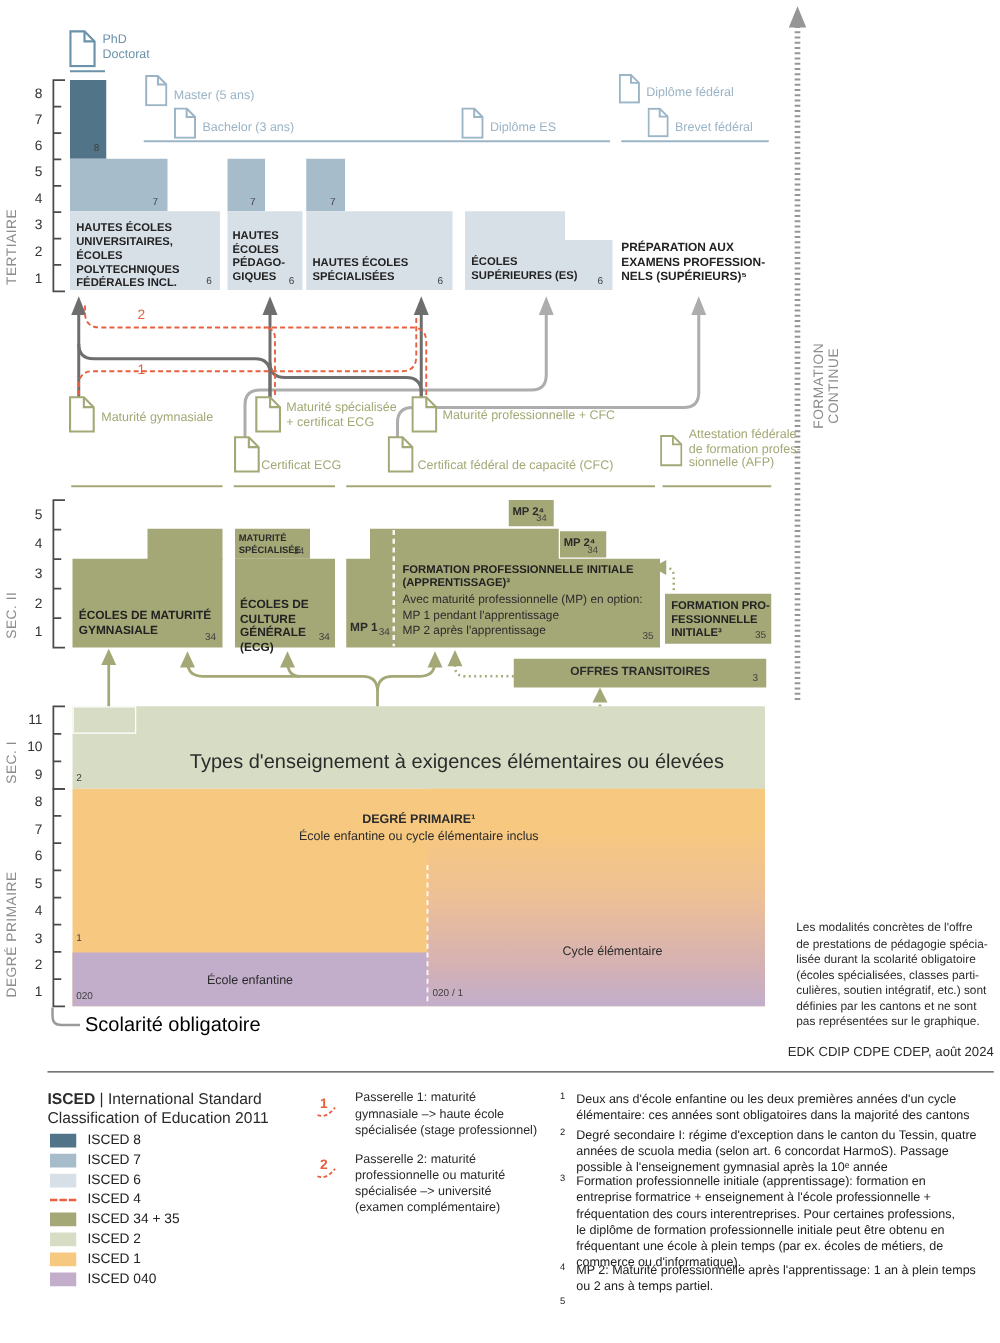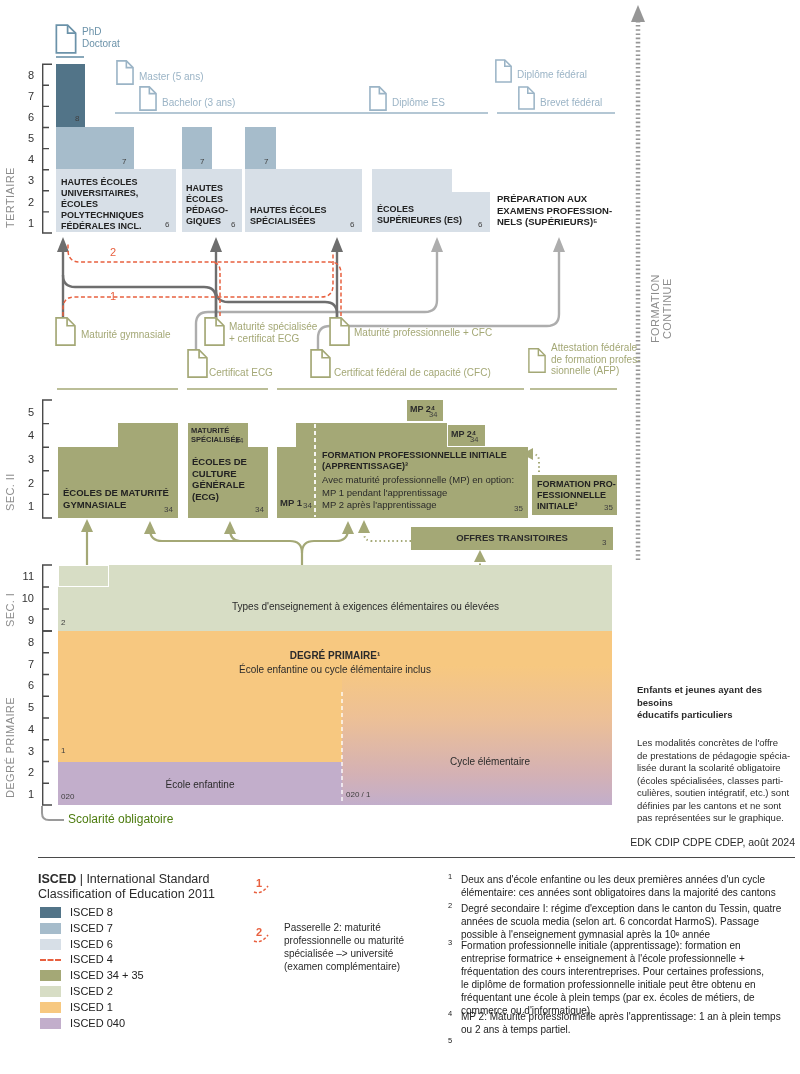--- a/index.html
+++ b/index.html
@@ -285,21 +285,21 @@
   <div class="olivetxt pre" style="left:551px;top:342px;">Attestation fédérale
 de formation profes-
 sionnelle (AFP)</div>
 
   <div class="abs boxtitle2 pre" style="left:63px;top:487px;">ÉCOLES DE MATURITÉ
 GYMNASIALE</div>
   <div class="code" style="left:164px;top:505px;">34</div>
   <div class="abs pre" style="left:191px;top:426px;font-size:7.5px;font-weight:bold;line-height:9px;">MATURITÉ
 SPÉCIALISÉE</div>
   <div class="code" style="left:235px;top:436px;font-size:7.5px;">34</div>
-  <div class="abs boxtitle2 pre" style="left:192px;top:456px;">ÉCOLES DE
+  <div class="abs boxtitle2 pre" style="left:192px;top:478px;">ÉCOLES DE
 CULTURE
 GÉNÉRALE
 (ECG)</div>
   <div class="code" style="left:255px;top:505px;">34</div>
   <div class="abs boxtitle pre" style="left:322px;top:450px;">FORMATION PROFESSIONNELLE INITIALE
 (APPRENTISSAGE)³</div>
   <div class="abs pre note" style="left:322px;top:474px;">Avec maturité professionnelle (MP) en option:
 MP 1 pendant l'apprentissage
 MP 2 après l'apprentissage</div>
   <div class="abs" style="left:280px;top:497px;font-size:9.5px;font-weight:bold;">MP 1</div>
@@ -309,33 +309,31 @@
   <div class="code" style="left:429px;top:410px;font-size:7.5px;">34</div>
   <div class="abs" style="left:451px;top:429px;font-size:9px;font-weight:bold;">MP 2⁴</div>
   <div class="code" style="left:470px;top:435px;font-size:7.5px;">34</div>
   <div class="abs boxtitle pre" style="left:537px;top:479px;">FORMATION PRO-
 FESSIONNELLE
 INITIALE³</div>
   <div class="code" style="left:604px;top:503px;">35</div>
   <div class="abs cent" style="left:411px;top:532px;width:202px;font-size:9.5px;font-weight:bold;">OFFRES TRANSITOIRES</div>
   <div class="code" style="left:602px;top:538px;">3</div>
 
-  <div class="abs cent" style="left:58px;top:601px;width:615px;font-size:10px;">Types d'enseignement à exigences élémentaires ou élevées</div>
+  <div class="abs cent" style="left:58px;top:601px;width:615px;font-size:16px;">Types d'enseignement à exigences élémentaires ou élevées</div>
   <div class="code" style="left:61px;top:618px;">2</div>
   <div class="abs cent" style="left:58px;top:664px;width:554px;font-size:10px;">École enfantine ou cycle élémentaire inclus</div>
   <div class="abs cent" style="left:58px;top:650px;width:554px;font-size:10px;font-weight:bold;">DEGRÉ PRIMAIRE¹</div>
   <div class="code" style="left:61px;top:746px;">1</div>
   <div class="abs cent" style="left:58px;top:779px;width:284px;font-size:10px;">École enfantine</div>
   <div class="code" style="left:61px;top:792px;">020</div>
   <div class="code" style="left:346px;top:790px;">020 / 1</div>
   <div class="abs cent" style="left:410px;top:756px;width:160px;font-size:10px;">Cycle élémentaire</div>
-  <div class="abs" style="left:68px;top:812px;font-size:12px;color:#4d7c0f;">Scolarité obligatoire</div>
-
-  <div class="abs pre" style="left:637px;top:684px;font-size:9.5px;font-weight:bold;line-height:12.5px;">Enfants et jeunes ayant des besoins
-éducatifs particuliers</div>
+  <div class="abs" style="left:68px;top:812px;font-size:16px;color:#000000;">Scolarité obligatoire</div>
+
   <div class="abs pre" style="left:637px;top:737px;font-size:9.5px;line-height:12.5px;">Les modalités concrètes de l'offre
 de prestations de pédagogie spécia-
 lisée durant la scolarité obligatoire
 (écoles spécialisées, classes parti-
 culières, soutien intégratif, etc.) sont
 définies par les cantons et ne sont
 pas représentées sur le graphique.</div>
   <div class="abs" style="left:560px;top:836px;width:235px;text-align:right;font-size:10.5px;">EDK CDIP CDPE CDEP, août 2024</div>
 
   <div class="abs" style="left:38px;top:857px;width:757px;border-top:1.5px solid #4a4a4a;"></div>
@@ -360,20 +358,23 @@
   <div class="abs legendlabel" style="left:70px;top:1001px;">ISCED 1</div>
   <div class="abs" style="left: 40px; top: 1018px; width: 21px; height: 11px; background-color: rgb(194, 174, 203);"></div>
   <div class="abs legendlabel" style="left:70px;top:1017px;">ISCED 040</div>
 
   <div class="abs" style="left:256px;top:873px;color:#e8603f;">
     <span style="font-size:11px;font-weight:bold;">1</span>
     <svg width="22" height="14" viewBox="0 0 22 14" style="position:absolute;left:-4px;top:9px;">
         <path d="M2,10 Q9,13 16,4" stroke="#e8603f" stroke-width="1.5" fill="none" stroke-dasharray="3 2"></path>
       </svg>
   </div>
+  <div class="abs pre" style="left:284px;top:872px;font-size:10px;line-height:13px;">Passerelle 1: maturité
+gymnasiale –&gt; haute école
+spécialisée (stage professionnel)</div>
   <div class="abs" style="left:256px;top:922px;color:#e8603f;">
     <span style="font-size:11px;font-weight:bold;">2</span>
     <svg width="22" height="14" viewBox="0 0 22 14" style="position:absolute;left:-4px;top:9px;">
         <path d="M2,10 Q9,13 16,4" stroke="#e8603f" stroke-width="1.5" fill="none" stroke-dasharray="3 2"></path>
       </svg>
   </div>
   <div class="abs pre" style="left:284px;top:921px;font-size:10px;line-height:13px;">Passerelle 2: maturité
 professionnelle ou maturité
 spécialisée –&gt; université
 (examen complémentaire)</div>

